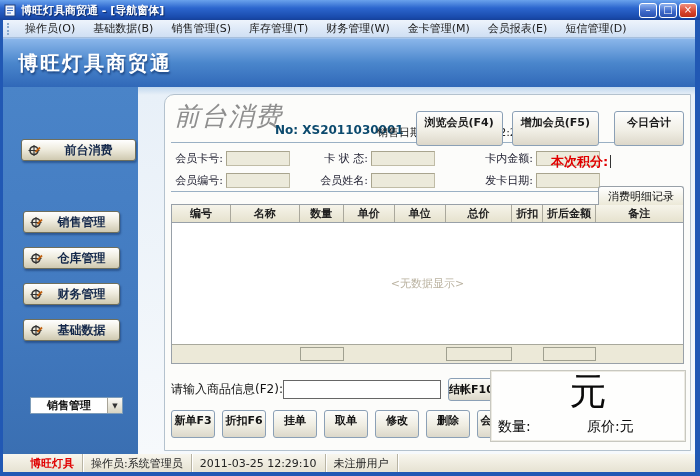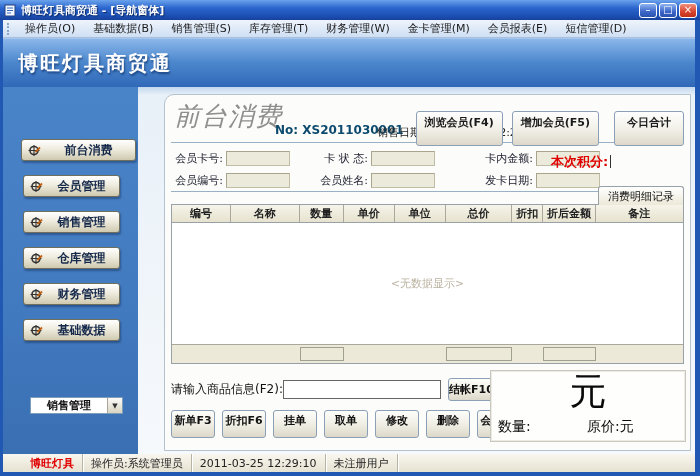--- a/index.html
+++ b/index.html
@@ -172,28 +172,20 @@
 
       <div class="sidebar">
         <div class="side-btn active" style="top:52px">
           <svg class="gear" viewBox="0 0 13 13">
               <circle cx="6" cy="6.5" r="4" fill="none" stroke="#333" stroke-width="1.6"></circle>
               <path d="M6 1v11M.5 6.5h11" stroke="#333" stroke-width="1.1"></path>
               <path d="M7.5 8L12 3.5" stroke="#c06010" stroke-width="1.8"></path>
             </svg>
           <span class="lbl">前台消费</span>
         </div>
-        <div class="side-btn" style="top:88px">
-          <svg class="gear" viewBox="0 0 13 13">
-              <circle cx="6" cy="6.5" r="4" fill="none" stroke="#333" stroke-width="1.6"></circle>
-              <path d="M6 1v11M.5 6.5h11" stroke="#333" stroke-width="1.1"></path>
-              <path d="M7.5 8L12 3.5" stroke="#c06010" stroke-width="1.8"></path>
-            </svg>
-          <span class="lbl">会员管理</span>
-        </div>
         <div class="side-btn" style="top:124px">
           <svg class="gear" viewBox="0 0 13 13">
               <circle cx="6" cy="6.5" r="4" fill="none" stroke="#333" stroke-width="1.6"></circle>
               <path d="M6 1v11M.5 6.5h11" stroke="#333" stroke-width="1.1"></path>
               <path d="M7.5 8L12 3.5" stroke="#c06010" stroke-width="1.8"></path>
             </svg>
           <span class="lbl">销售管理</span>
         </div>
         <div class="side-btn" style="top:160px">
           <svg class="gear" viewBox="0 0 13 13">

